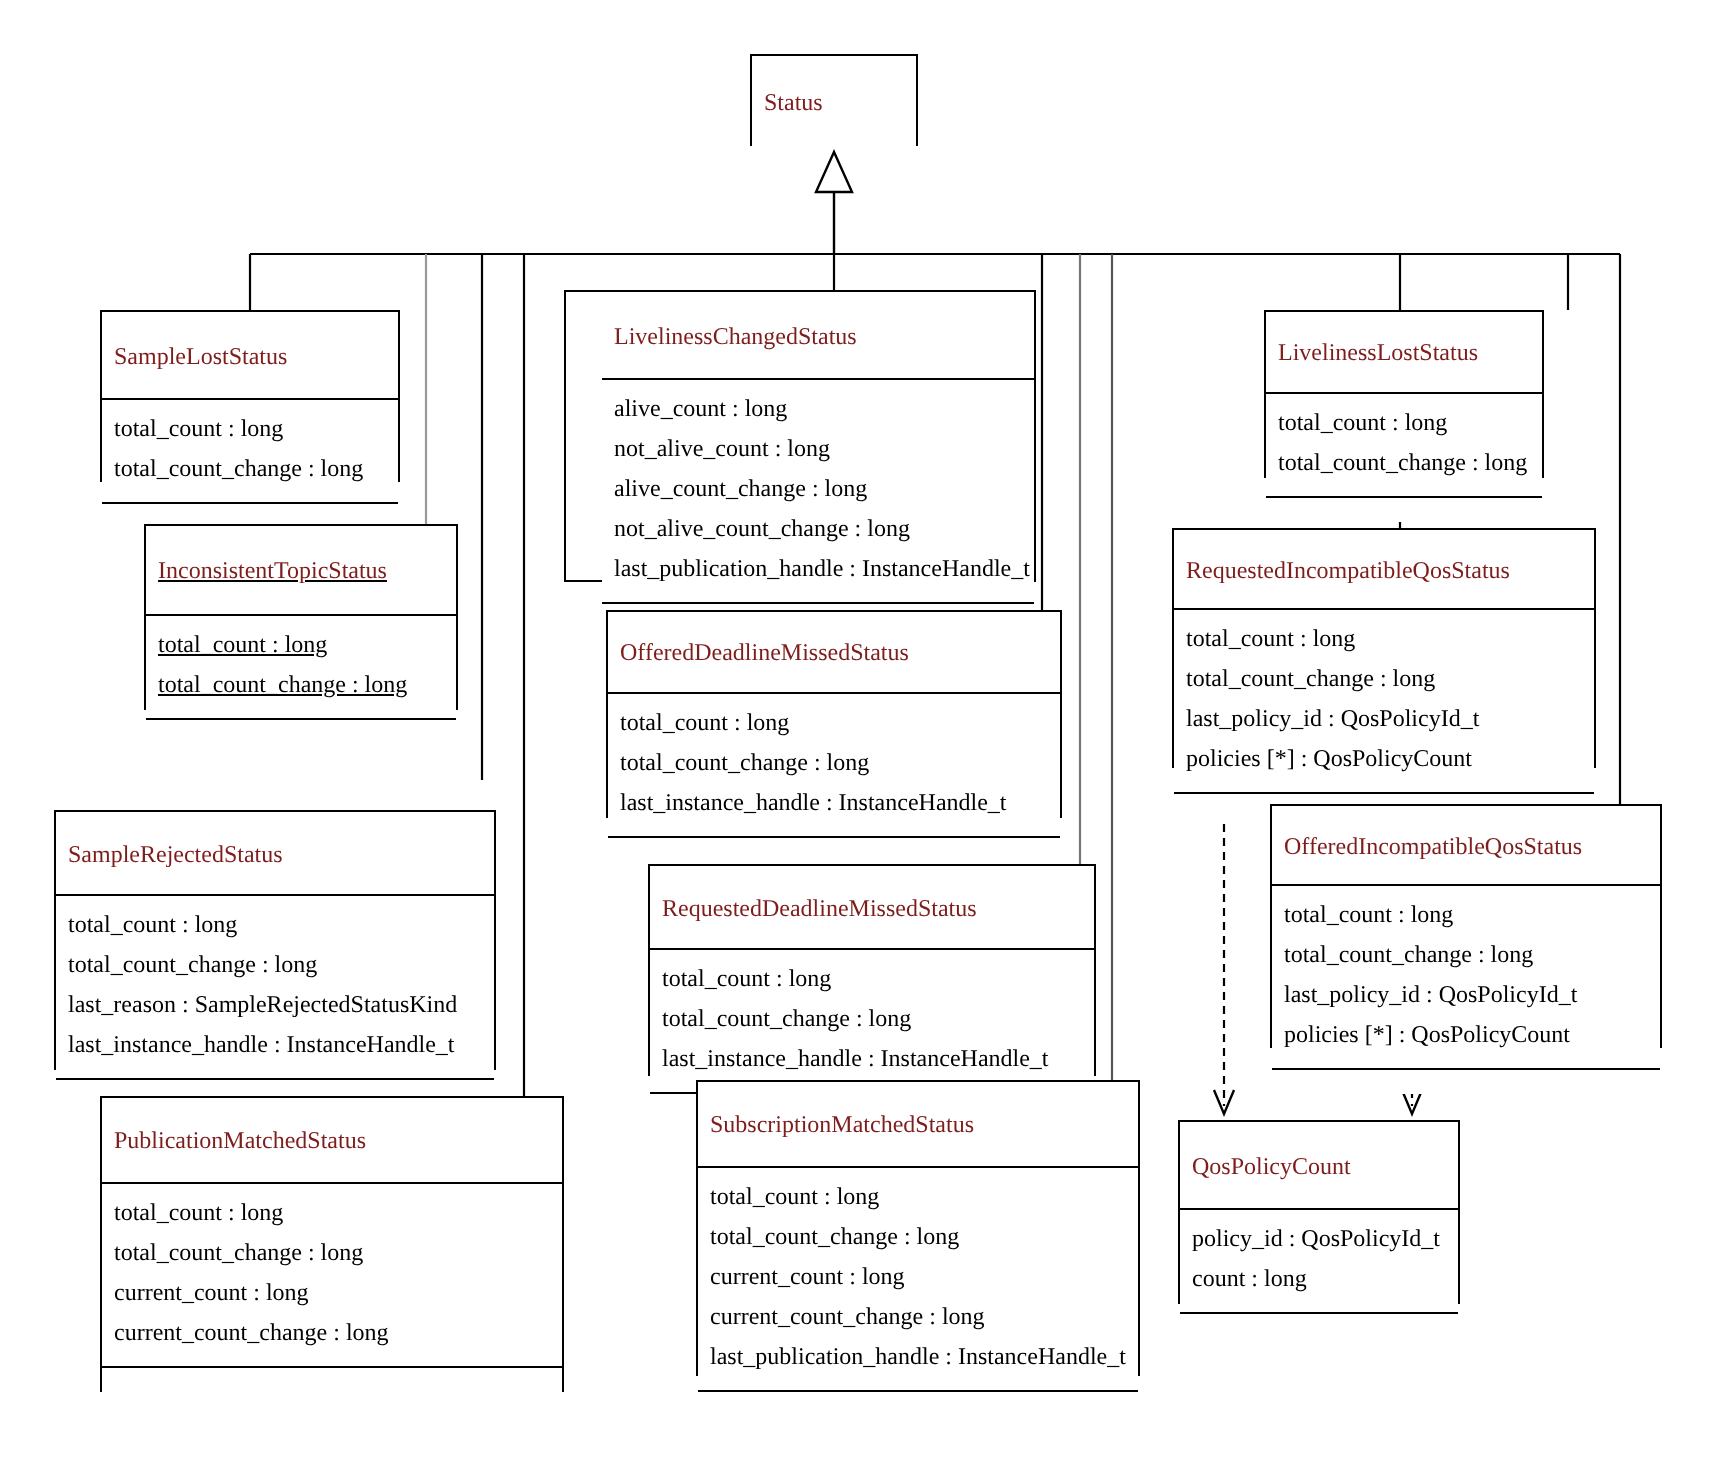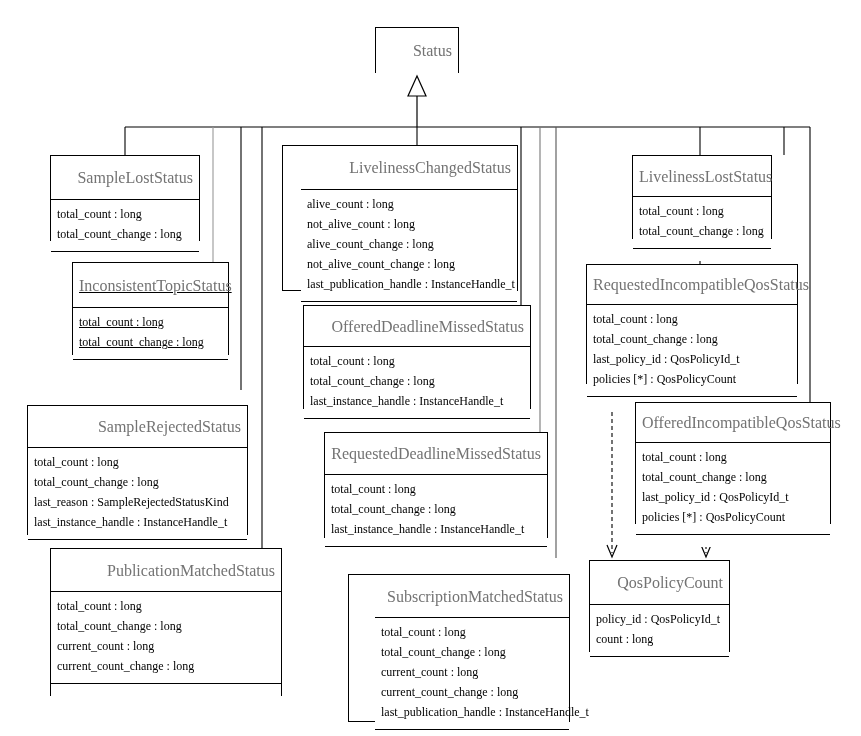--- a/index.html
+++ b/index.html
@@ -27,23 +27,23 @@
   }
   .uml-class {
     position: absolute;
     box-sizing: border-box;
     background: #ffffff;
     border: 1px solid #000000;
     z-index: 5;
   }
   .uml-name-band {
     box-sizing: border-box;
-    text-align: right;
-    font-size: 16px;
-    color: #737373;
+    text-align: left;
+    font-size: 12px;
+    color: #7f1d1d;
     border-bottom: 1px solid #000000;
     padding: 10px 6px 11px 6px;
     background: #ffffff;
     white-space: nowrap;
   }
   .uml-attr-band {
     box-sizing: border-box;
     border-bottom: 1px solid #000000;
     padding: 5px 0 6px 0;
     background: #ffffff;
@@ -223,21 +223,21 @@
     <div class="uml-name-band" style="height:43px; line-height:23px;">PublicationMatchedStatus</div>
     <div class="uml-attr-band">
       <div class="uml-attr">total_count : long</div>
       <div class="uml-attr">total_count_change : long</div>
       <div class="uml-attr">current_count : long</div>
       <div class="uml-attr">current_count_change : long</div>
     </div>
     <div class="uml-ops-band"></div>
   </div>
 
-  <div class="uml-class" style="left:348px; top:574px; width:222px; height:148px;padding-left:26px;">
+  <div class="uml-class" style="left:348px; top:540px; width:222px; height:148px;">
     <div class="uml-name-band" style="height:43px; line-height:23px;">SubscriptionMatchedStatus</div>
     <div class="uml-attr-band">
       <div class="uml-attr">total_count : long</div>
       <div class="uml-attr">total_count_change : long</div>
       <div class="uml-attr">current_count : long</div>
       <div class="uml-attr">current_count_change : long</div>
       <div class="uml-attr">last_publication_handle : InstanceHandle_t</div>
     </div>
     <div class="uml-ops-band"></div>
   </div>

